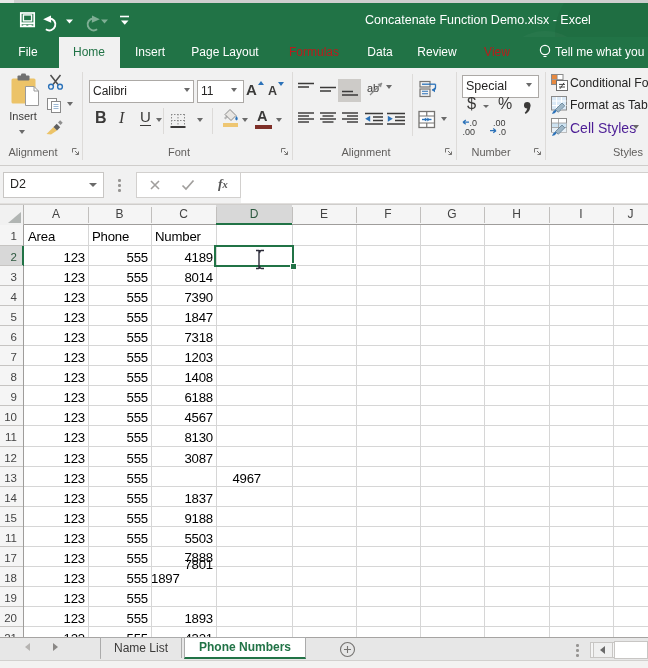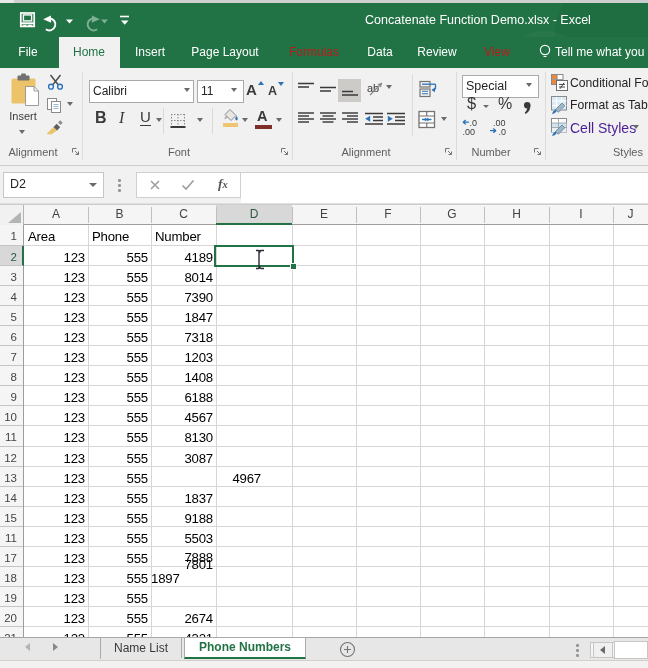--- a/index.html
+++ b/index.html
@@ -403,21 +403,21 @@
 <div class="cell" style="left:88px;top:547.0px;width:60px;text-align:right;">555</div>
 <div class="cell" style="left:151px;top:546px;width:62px;text-align:right;">7888</div>
 <div class="cell" style="left:24px;top:567.1px;width:61px;text-align:right;">123</div>
 <div class="cell" style="left:88px;top:567.1px;width:60px;text-align:right;">555</div>
 <div class="cell" style="left:151px;top:567.1px;width:62px;text-align:left;">1897</div>
 <div class="cell" style="left:24px;top:587.2px;width:61px;text-align:right;">123</div>
 <div class="cell" style="left:88px;top:587.2px;width:60px;text-align:right;">555</div>
 <div class="cell" style="left:151px;top:553px;width:62px;text-align:right;">7801</div>
 <div class="cell" style="left:24px;top:607.3px;width:61px;text-align:right;">123</div>
 <div class="cell" style="left:88px;top:607.3px;width:60px;text-align:right;">555</div>
-<div class="cell" style="left:151px;top:607.3px;width:62px;text-align:right;">2674</div>
+<div class="cell" style="left:151px;top:607.3px;width:62px;text-align:right;">1893</div>
 <div class="cell" style="left:24px;top:627.4px;width:61px;text-align:right;">123</div>
 <div class="cell" style="left:88px;top:627.4px;width:60px;text-align:right;">555</div>
 <div class="cell" style="left:151px;top:627.4px;width:62px;text-align:right;">4321</div>
 <div class="a" style="left:214px;top:244.8px;width:80px;height:22.4px;border:2px solid #217346;box-sizing:border-box;"></div>
 <div class="a" style="left:290px;top:263px;width:5px;height:5px;background:#217346;border:1px solid #fff;box-sizing:content-box;"></div>
 <svg class="a" style="left:252px;top:249px;" width="14" height="21" viewBox="0 0 14 21">
     <path d="M4 1.5 h2.6 q1 0 1.4 1 q0.4-1 1.4-1 h2.6 M7 2 v17 M4 19.5 h2.6 q1 0 1.4-1 q0.4 1 1.4 1 h2.6" stroke="#2d2d3a" stroke-width="1.4" fill="none"></path>
   </svg>
 <div class="a" style="left:0;top:636.5px;width:648px;height:23.5px;background:#e7e7e7;border-top:1px solid #a6a4a2;box-sizing:border-box;"></div>
 <div class="a" style="left:25px;top:643px;width:0;height:0;border-top:4.5px solid transparent;border-bottom:4.5px solid transparent;border-right:5.5px solid #b5b3b1;"></div>

